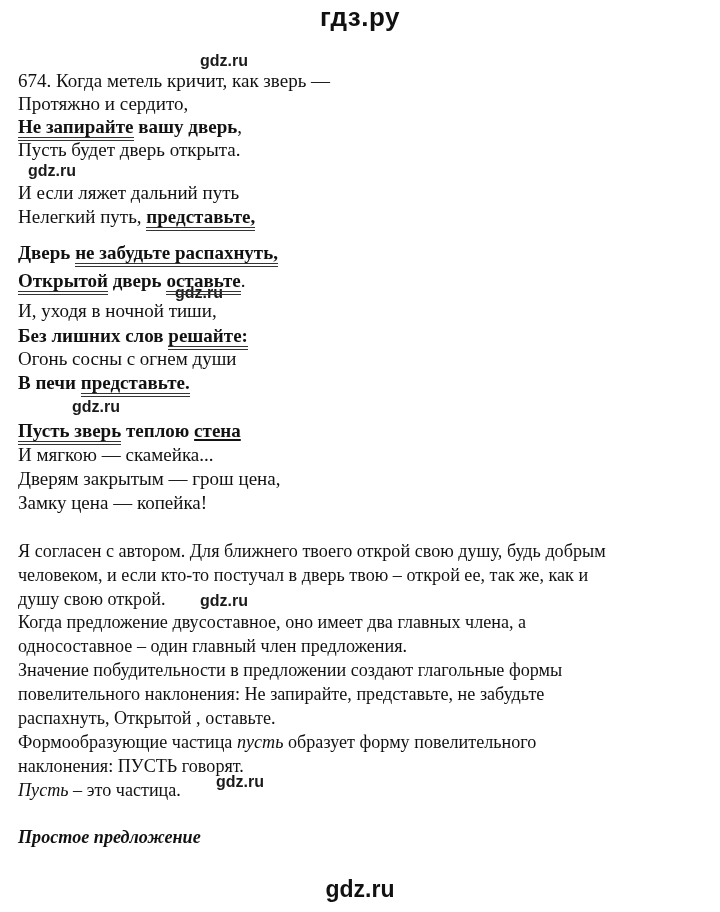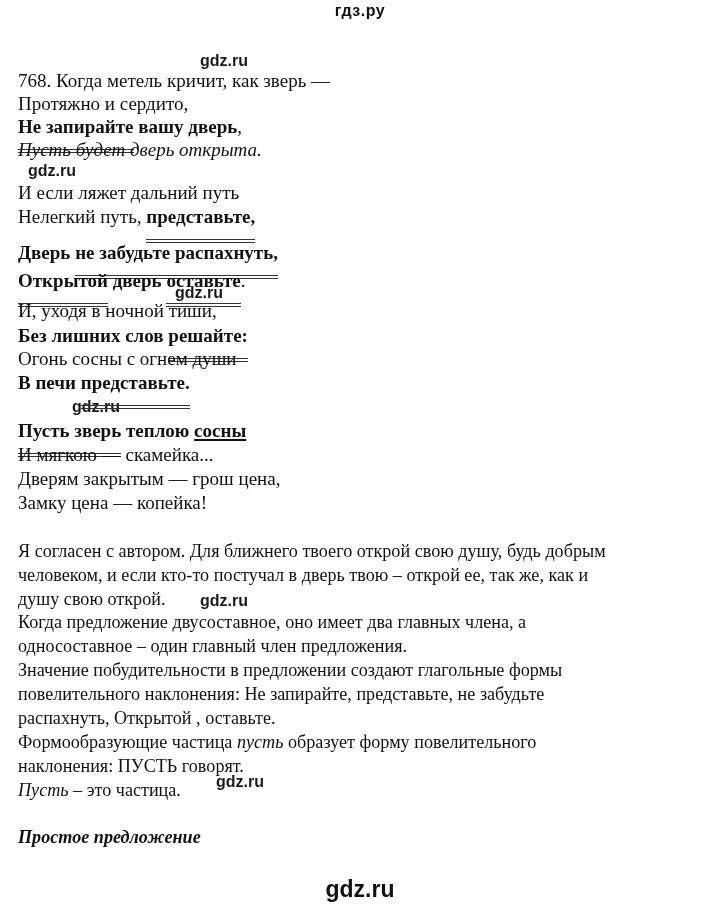--- a/index.html
+++ b/index.html
@@ -1,59 +1,59 @@
 <!DOCTYPE html>
 <html><head>
 <meta charset="utf-8">
 <style>
   html, body { margin: 0; padding: 0; background: #ffffff; }
   body { width: 720px; height: 912px; position: relative; overflow: hidden; color: #111; }
   .header { position: absolute; top: 2px; left: 0; width: 720px; text-align: center;
-    font-family: "Liberation Sans", sans-serif; font-weight: bold; font-size: 16px; letter-spacing: 0.5px; }
+    font-family: "Liberation Sans", sans-serif; font-weight: bold; font-size: 26px; letter-spacing: 0.5px; }
   .footer { position: absolute; top: 876px; left: 0; width: 720px; text-align: center;
     font-family: "Liberation Sans", sans-serif; font-weight: bold; font-size: 23px; }
   .wm { position: absolute; font-family: "Liberation Sans", sans-serif; font-weight: bold; font-size: 16px; color: #1a1a1a; }
   .line { position: absolute; left: 18px; font-family: "Liberation Serif", serif; font-size: 19px; white-space: nowrap; line-height: 22px; }
   .b { font-weight: bold; }
   .u { text-decoration: underline; text-decoration-thickness: 2px; text-underline-offset: 2px; }
-  .uu { border-bottom: 4px double #333; padding-bottom: 12px; }
+  .uu { border-bottom: 4px double #333; padding-bottom: 0px; }
   .i { font-style: italic; }
   .prose { position: absolute; left: 18px; font-family: "Liberation Serif", serif; font-size: 19.5px; white-space: nowrap; line-height: 22px; transform: scaleX(0.93); transform-origin: left; }
 </style>
 </head>
 <body>
 
 <div class="header">гдз.ру</div>
 
 <div class="wm" style="left:200px;top:52px;">gdz.ru</div>
 <div class="wm" style="left:28px;top:162px;">gdz.ru</div>
 <div class="wm" style="left:175px;top:284px;">gdz.ru</div>
 <div class="wm" style="left:72px;top:398px;">gdz.ru</div>
 <div class="wm" style="left:200px;top:592px;">gdz.ru</div>
 <div class="wm" style="left:216px;top:773px;">gdz.ru</div>
 
 <div class="line" style="top:70px;">
-  <span>768.</span>
+  <span>674.</span>
   <span>Когда метель кричит, как зверь —</span>
 </div>
 <div class="line" style="top:93px;">Протяжно и сердито,</div>
 <div class="line b" style="top:116px;"><span class="uu">Не запирайте</span><span> вашу дверь</span><span style="font-weight:normal">,</span></div>
-<div class="line" style="top:139px;font-style:italic;">Пусть будет дверь открыта.</div>
+<div class="line" style="top:139px;">Пусть будет дверь открыта.</div>
 
 <div class="line" style="top:182px;">И если ляжет дальний путь</div>
 <div class="line" style="top:206px;text-align:center;"><span>Нелегкий путь, </span><span class="b uu">представьте,</span></div>
 <div class="line b" style="top:242px;"><span>Дверь </span><span class="uu">не забудьте распахнуть,</span></div>
 <div class="line b" style="top:270px;"><span class="uu">Открытой</span><span> дверь </span><span class="uu">оставьте</span><span style="font-weight:normal">.</span></div>
 
 <div class="line" style="top:300px;">И, уходя в ночной тиши,</div>
 <div class="line b" style="top:325px;"><span>Без лишних слов </span><span class="uu">решайте:</span></div>
 <div class="line" style="top:348px;">Огонь сосны с огнем души</div>
 <div class="line b" style="top:372px;"><span>В печи </span><span class="uu">представьте.</span></div>
 
-<div class="line b" style="top:420px;"><span class="uu">Пусть зверь</span><span> теплою </span><span class="u">сосны</span></div>
+<div class="line b" style="top:420px;"><span class="uu">Пусть зверь</span><span> теплою </span><span class="u">стена</span></div>
 <div class="line" style="top:444px;">И мягкою — скамейка...</div>
 <div class="line" style="top:468px;">Дверям закрытым — грош цена,</div>
 <div class="line" style="top:492px;font-family:Liberation Serif, serif;">Замку цена — копейка!</div>
 
 <div class="prose" style="top:540px;">Я согласен с автором. Для ближнего твоего открой свою душу, будь добрым</div>
 <div class="prose" style="top:564px;">человеком, и если кто-то постучал в дверь твою – открой ее, так же, как и</div>
 <div class="prose" style="top:588px;">душу свою открой.</div>
 <div class="prose" style="top:611px;">Когда предложение двусоставное, оно имеет два главных члена, а</div>
 <div class="prose" style="top:635px;">односоставное – один главный член предложения.</div>
 <div class="prose" style="top:659px;">Значение побудительности в предложении создают глагольные формы</div>

